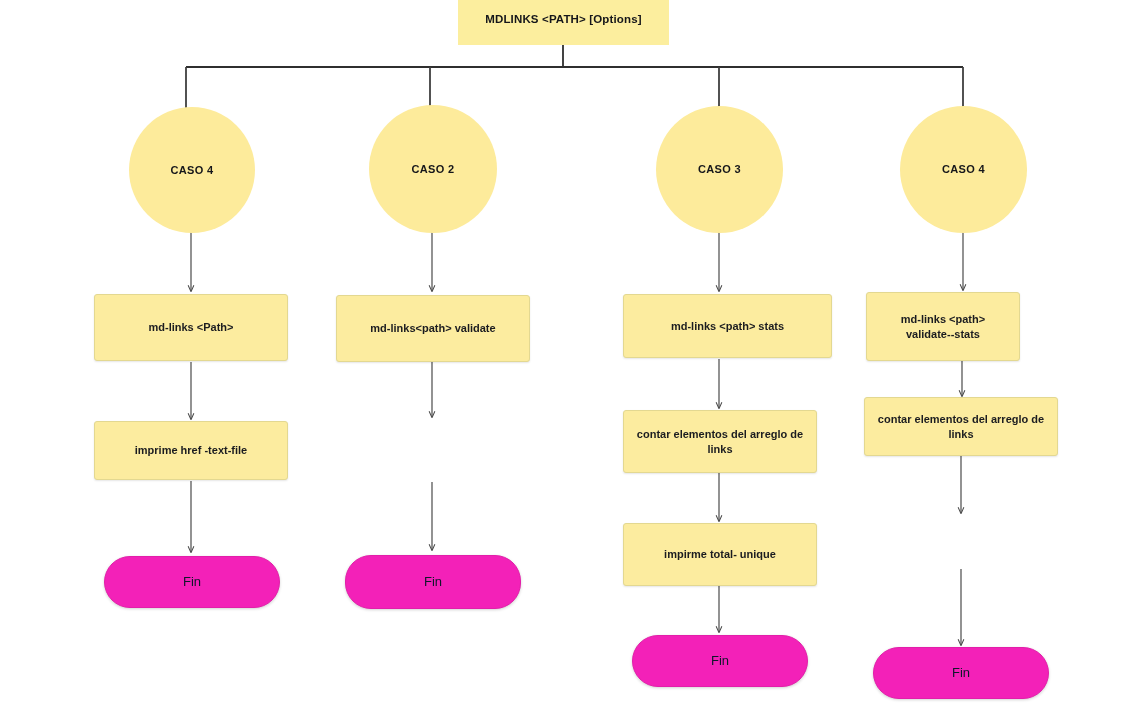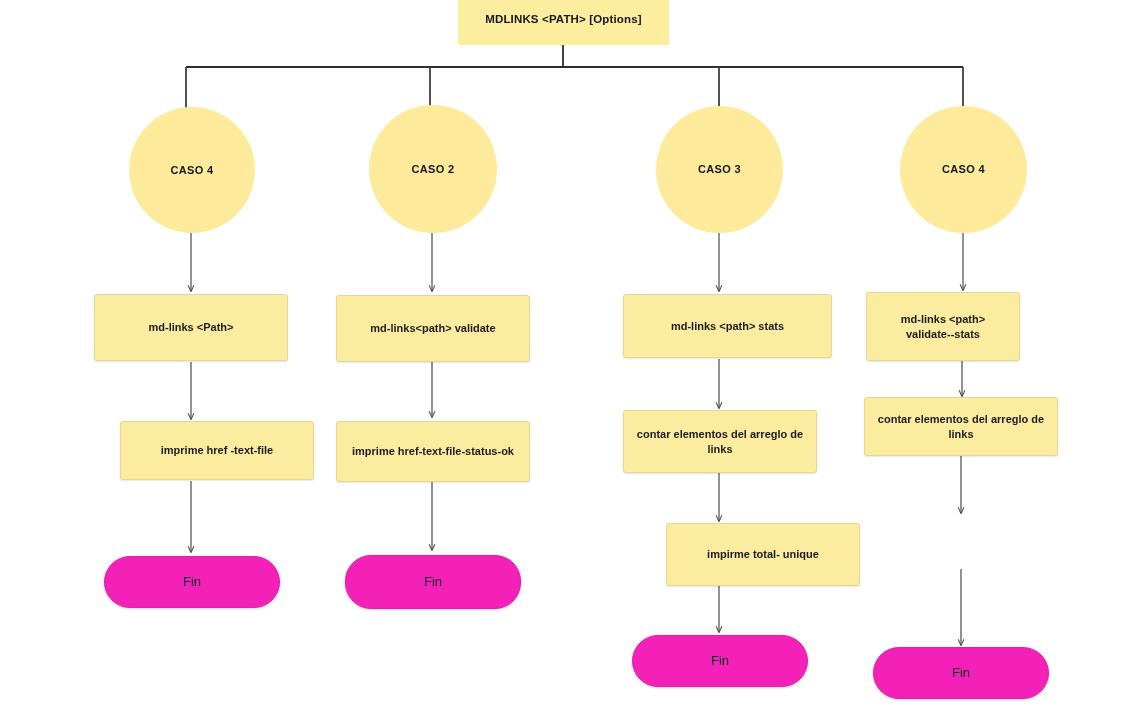--- a/index.html
+++ b/index.html
@@ -128,44 +128,41 @@
   <div class="node node-circle" style="left:656px; top:106px; width:127px; height:127px;">
     <span class="node-label">CASO 3</span>
   </div>
   <div class="node node-circle" style="left:900px; top:106px; width:127px; height:127px;">
     <span class="node-label">CASO 4</span>
   </div>
 
   <div class="node node-rect" style="left:94px; top:294px; width:194px; height:67px;">
     <span class="node-label">md-links &lt;Path&gt;</span>
   </div>
-  <div class="node node-rect" style="left:94px; top:421px; width:194px; height:59px;margin-left:26px;">
+  <div class="node node-rect" style="left:94px; top:421px; width:194px; height:59px;">
     <span class="node-label">imprime href -text-file</span>
   </div>
   <div class="node node-terminal" style="left:104px; top:556px; width:176px; height:52px;">
     <span class="node-label">Fin</span>
   </div>
 
   <div class="node node-rect" style="left:336px; top:295px; width:194px; height:67px;align-items:center;">
     <span class="node-label">md-links&lt;path&gt; validate</span>
-  </div>
-  <div class="node node-rect" style="left:336px; top:421px; width:194px; height:61px;">
-    <span class="node-label">imprime href-text-file-status-ok</span>
   </div>
   <div class="node node-terminal" style="left:345px; top:555px; width:176px; height:54px;">
     <span class="node-label">Fin</span>
   </div>
 
   <div class="node node-rect" style="left:623px; top:294px; width:209px; height:64px;">
     <span class="node-label">md-links &lt;path&gt; stats</span>
   </div>
   <div class="node node-rect" style="left:623px; top:410px; width:194px; height:63px;">
     <span class="node-label">contar elementos del arreglo de links</span>
   </div>
-  <div class="node node-rect" style="left:623px; top:523px; width:194px; height:63px;margin-left:43px;">
+  <div class="node node-rect" style="left:623px; top:523px; width:194px; height:63px;">
     <span class="node-label">impirme total- unique</span>
   </div>
   <div class="node node-terminal" style="left:632px; top:635px; width:176px; height:52px;">
     <span class="node-label">Fin</span>
   </div>
 
   <div class="node node-rect" style="left:866px; top:292px; width:154px; height:69px;">
     <span class="node-label">md-links &lt;path&gt; validate--stats</span>
   </div>
   <div class="node node-rect" style="left:864px; top:397px; width:194px; height:59px;">

